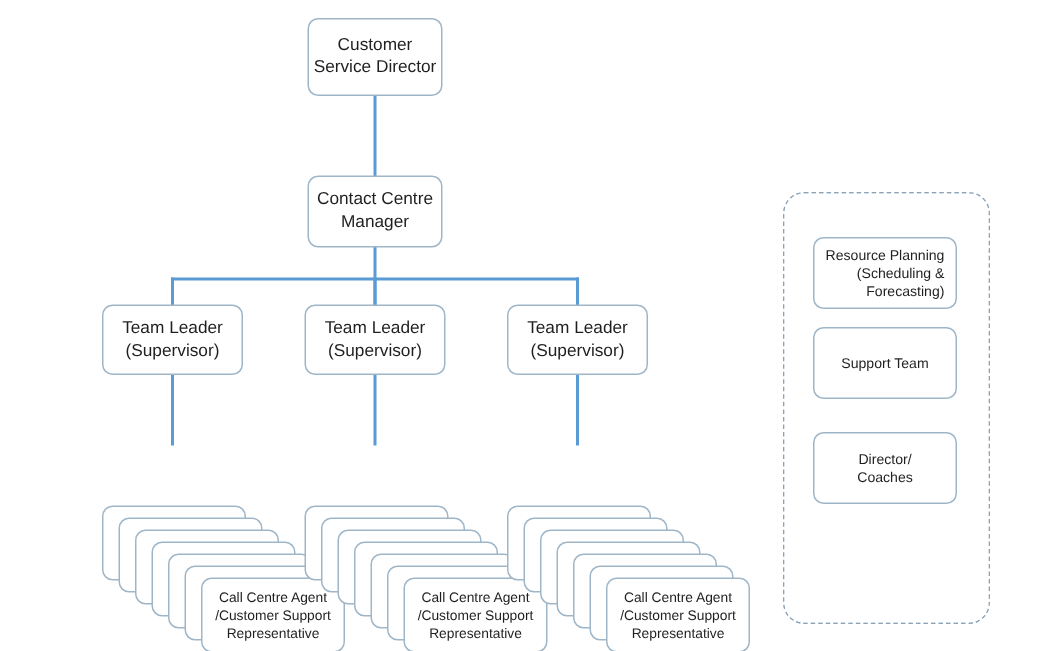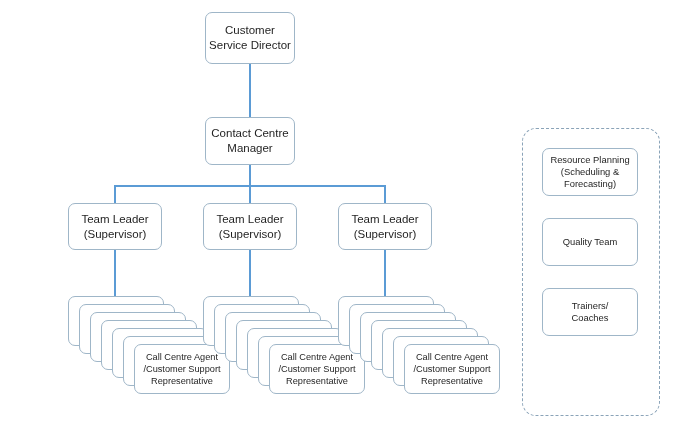--- a/index.html
+++ b/index.html
@@ -48,20 +48,21 @@
     position: absolute;
   }
   .stack-card {
     position: absolute;
     box-sizing: border-box;
     width: 96px;
     height: 50px;
     background: #ffffff;
     border: 1px solid #9fb6c8;
     border-radius: 7px;
+    margin-top: 41px;
   }
   .stack-front {
     display: flex;
     align-items: center;
     justify-content: center;
     text-align: center;
     color: #1f1f1f;
     font-size: 9.2px;
     line-height: 1.32;
     white-space: pre-line;
@@ -142,24 +143,24 @@
     <div class="stack-card" style="left:33px; top:24px;"></div>
     <div class="stack-card" style="left:44px; top:32px;"></div>
     <div class="stack-card" style="left:55px; top:40px;"></div>
     <div class="stack-card stack-front" style="left:66px; top:48px;">Call Centre Agent
 /Customer Support
 Representative</div>
   </div>
 
   <div class="panel" style="left:522px; top:128px; width:138px; height:288px;">
 
-    <div class="node node-side" style="left:19px; top:19px; width:96px; height:48px;">Resource Planning
+    <div class="node node-side" style="left:19px; top:29px; width:96px; height:48px;text-align:right;">Resource Planning
 (Scheduling &amp;
 Forecasting)</div>
 
-    <div class="node node-side" style="left:19px; top:89px; width:96px; height:48px;">Quality Team</div>
+    <div class="node node-side" style="left:19px; top:89px; width:96px; height:48px;">Support Team</div>
 
-    <div class="node node-side" style="left:19px; top:159px; width:96px; height:48px;">Trainers/
+    <div class="node node-side" style="left:19px; top:159px; width:96px; height:48px;">Director/
 Coaches</div>
 
   </div>
 
 </div>
 
 </body></html>

